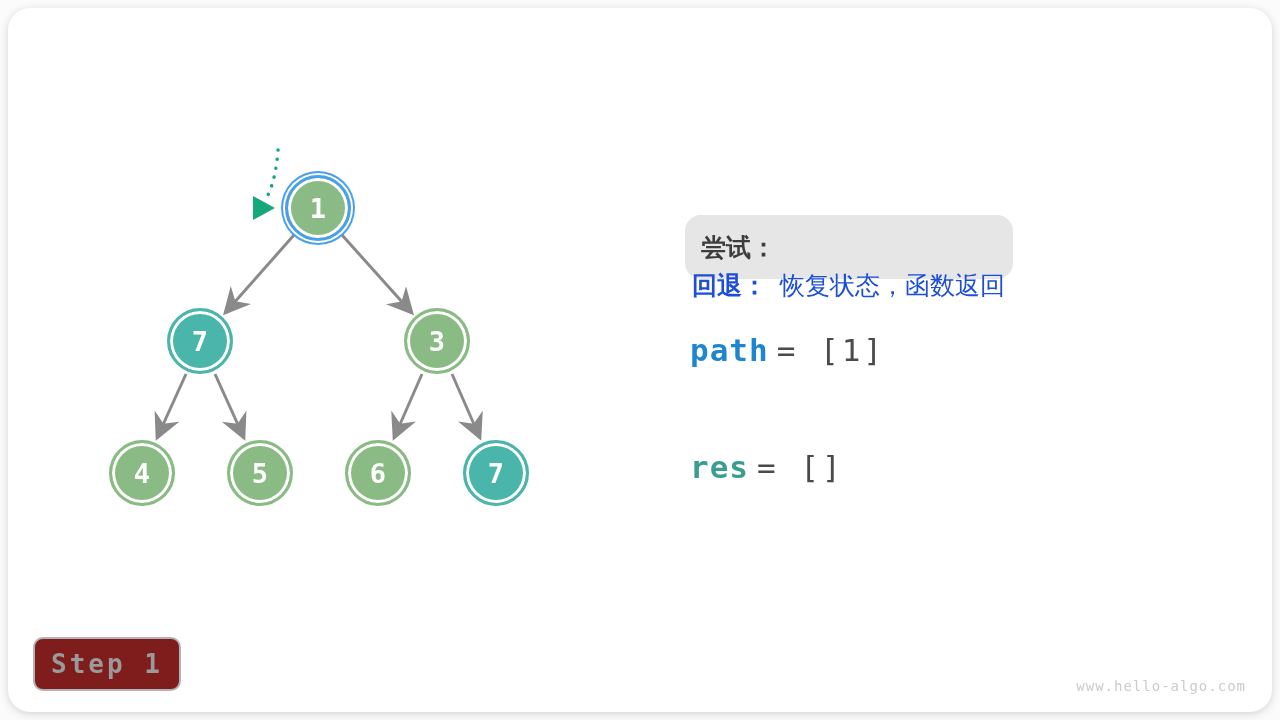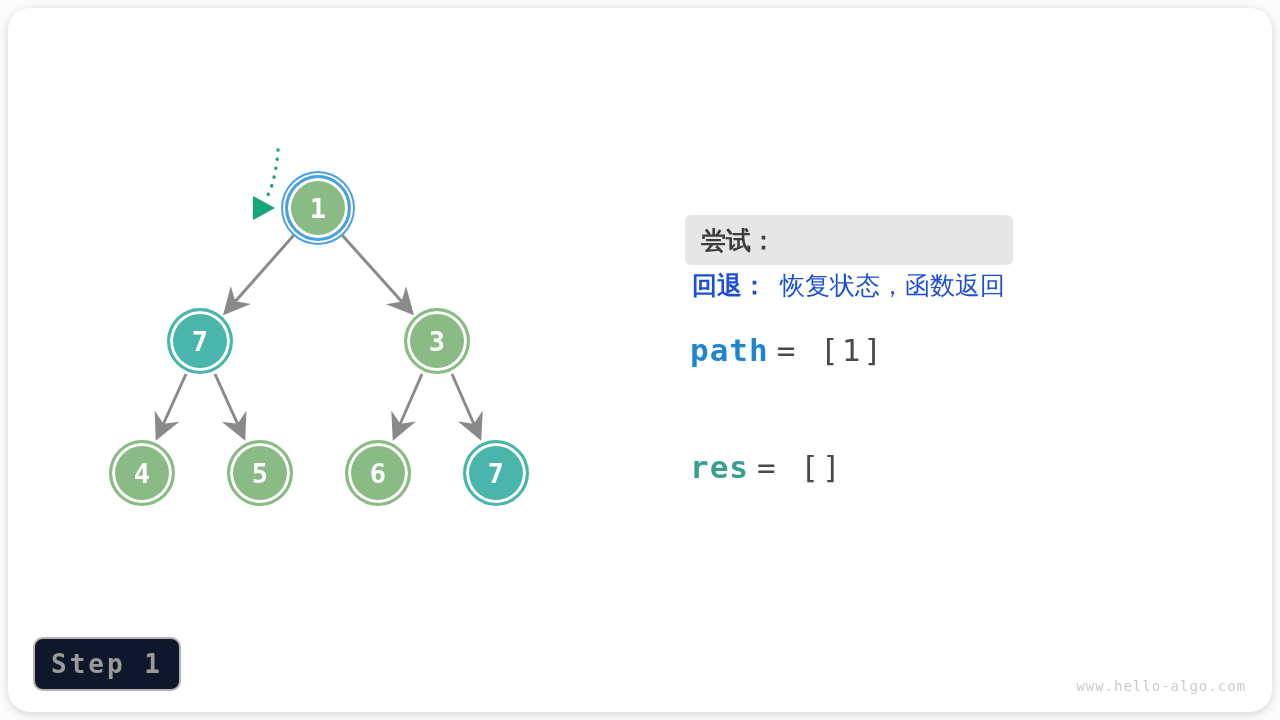--- a/index.html
+++ b/index.html
@@ -48,24 +48,24 @@
   .node.current {
     border-color: #4AA0E8;
     box-shadow: inset 0 0 0 3px #ffffff,
                 0 0 0 2px #ffffff,
                 0 0 0 4px #4AA0E8;
   }
   
   .try-line {
     position: absolute;
     left: 677px; top: 207px;
-    width: 328px; height: 50px;
+    width: 328px; height: 64px;
     box-sizing: border-box;
     background: #E6E6E6;
-    border-radius: 6px;
+    border-radius: 16px;
     display: flex; align-items: center;
     padding-left: 16px;
     font-size: 25px; color: #3D3D3D;
     white-space: nowrap;
   }
   .back-line {
     position: absolute;
     left: 684px; top: 261px;
     font-size: 25px; color: #1d4ed8;
     white-space: nowrap;
@@ -83,21 +83,21 @@
   .res-line  { left: 682px; top: 441px; }
   .code-var { font-weight: bold; margin-right: 8px; letter-spacing: 1px; }
   .path-line .code-var { color: #1E86D0; }
   .res-line  .code-var { color: #3A9D8F; margin-top: 44px; }
   
   .step-badge {
     position: absolute;
     left: 25px; top: 629px;
     width: 148px; height: 54px;
     box-sizing: border-box;
-    background: #0f172a;
+    background: #7f1d1d;
     border: 2px solid #B3B3B3;
     border-radius: 10px;
     display: flex; align-items: center; justify-content: center;
     font-family: "DejaVu Sans Mono", monospace;
     font-weight: bold; font-size: 26px;
     color: #9A9A9A;
     letter-spacing: 3px;
   }
   
   .watermark {

